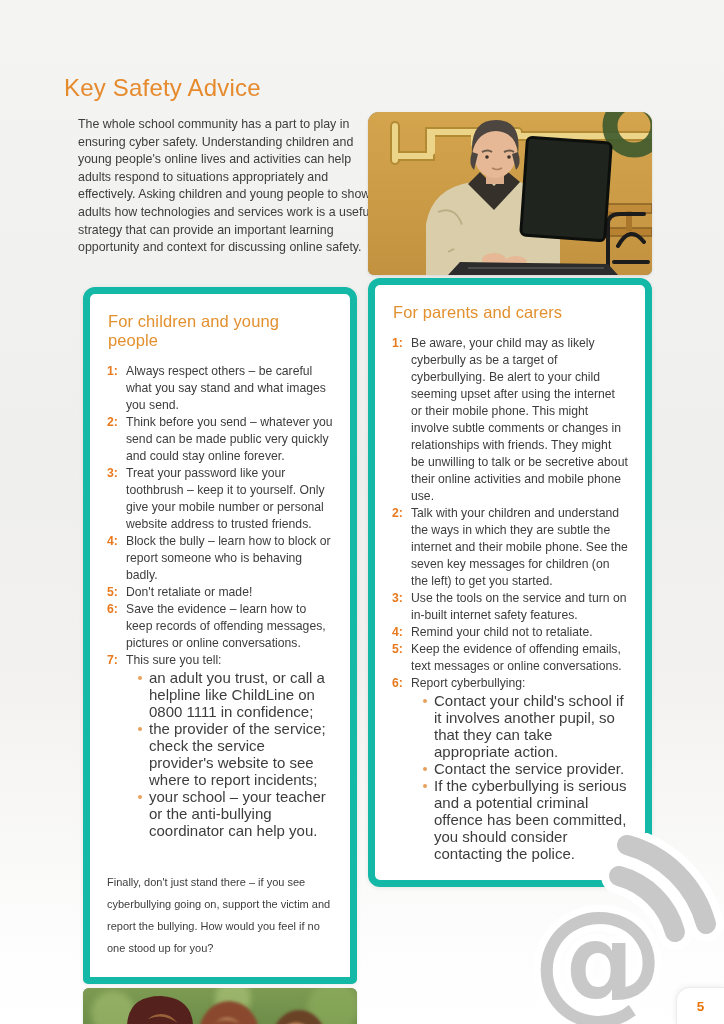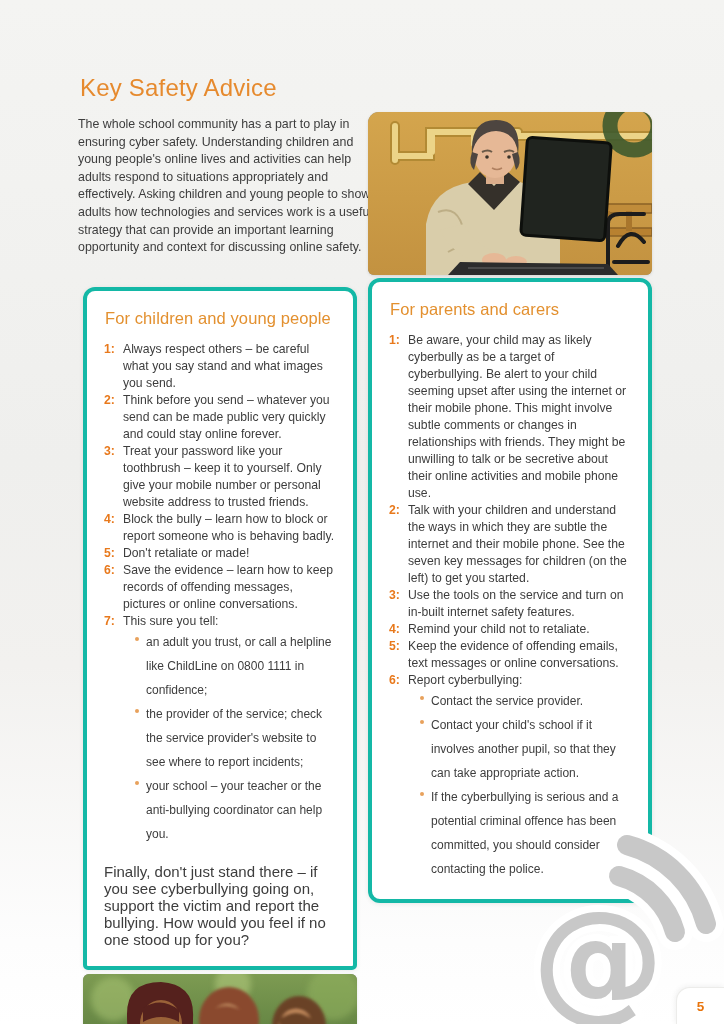--- a/index.html
+++ b/index.html
@@ -5,55 +5,55 @@
   * { margin:0; padding:0; box-sizing:border-box; }
   html,body { width:724px; height:1024px; }
   body {
     position:relative;
     overflow:hidden;
     font-family:"Liberation Sans", sans-serif;
     background:linear-gradient(180deg,#f4f4f2 0%,#efefed 45%,#f2f1ef 65%,#fdfdfd 92%,#ffffff 100%);
     color:#3d3d3d;
   }
   .page-title {
-    position:absolute; left:80px; top:74px;
+    position:absolute; left:64px; top:74px;
     font-size:24px; font-weight:400; color:#e68a2e; letter-spacing:.2px;
   }
   .intro {
     position:absolute; left:78px; top:116px; width:296px;
     font-size:12.4px; line-height:17.6px; color:#3d3d3d;
   }
   .col { position:absolute; display:flex; flex-direction:column; }
   .col-left  { left:83px;  top:287px; width:274px; }
   .col-right { left:368px; top:112px; width:284px; }
   .card {
     background:#ffffff;
-    border:4px solid #14b8a6;
+    border:7px solid #14b8a6;
     box-shadow:0 1px 4px rgba(60,60,60,.10);
     padding:16px 17px 18px 17px;
   }
   .card-left  { border-radius:12px 12px 5px 5px; min-height:540px; }
   .card-right { border-radius:12px; min-height:536px; margin-top:3px; }
   .card h2 {
     font-size:16.5px; font-weight:400; color:#e3902f;
     margin:2px 0 13px 1px; letter-spacing:.1px;
   }
   .li { display:flex; align-items:flex-start; }
   .li .num {
     flex:0 0 19px; font-weight:bold; color:#e8791c;
     font-size:12.2px; line-height:17px;
   }
   .li .txt { flex:1; font-size:12.2px; line-height:17px; color:#3d3d3d; }
   .sub { display:flex; align-items:flex-start; margin-left:31px; }
   .sub .dot {
     flex:0 0 4px; width:4px; height:4px; border-radius:50%;
     background:#e8a15c; margin:7px 7px 0 0;
   }
-  .sub .txt { flex:1; font-size:12px; line-height:24px; }
-  .card-footer { margin-top:17px; font-size:15px; line-height:17px; }
+  .sub .txt { flex:1; font-size:15px; line-height:17px; }
+  .card-footer { margin-top:32px; font-size:11px; line-height:22px; }
   .photo {
     overflow:hidden; position:relative; background:#888;
   }
   .photo-parents { height:163px; border-radius:11px 11px 6px 6px; box-shadow:0 1px 3px rgba(60,60,60,.15); }
   .photo-children { height:154px; margin-top:4px; border-radius:6px 6px 11px 11px; box-shadow:0 1px 3px rgba(60,60,60,.15); }
   .photo svg { display:block; width:100%; height:100%; }
   .at-graphic { position:absolute; left:528px; top:833px; width:206px; height:196px; }
   .page-tab {
     position:absolute; right:0; bottom:0; width:48px; height:37px;
     background:#ffffff; border-radius:14px 0 0 0;
@@ -252,25 +252,25 @@
     <div class="li">
       <span class="num">5:</span>
       <span class="txt">Keep the evidence of offending emails, text messages or online conversations.</span>
     </div>
     <div class="li">
       <span class="num">6:</span>
       <span class="txt">Report cyberbullying:</span>
     </div>
     <div class="sub">
       <span class="dot"></span>
+      <span class="txt">Contact your child's school if it involves another pupil, so that they can take appropriate action.</span>
+    </div>
+    <div class="sub">
+      <span class="dot"></span>
       <span class="txt">Contact the service provider.</span>
-    </div>
-    <div class="sub">
-      <span class="dot"></span>
-      <span class="txt">Contact your child's school if it involves another pupil, so that they can take appropriate action.</span>
     </div>
     <div class="sub">
       <span class="dot"></span>
       <span class="txt">If the cyberbullying is serious and a potential criminal offence has been committed, you should consider contacting the police.</span>
     </div>
   </div>
 </div>
 
 <div class="at-graphic">
   <svg viewBox="0 0 206 196">

